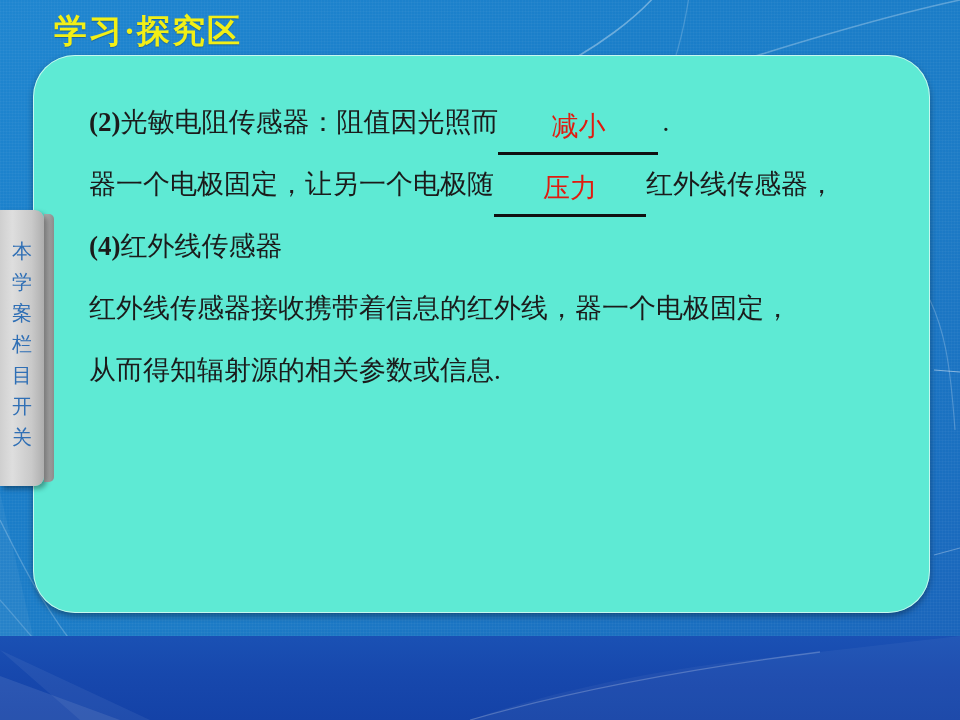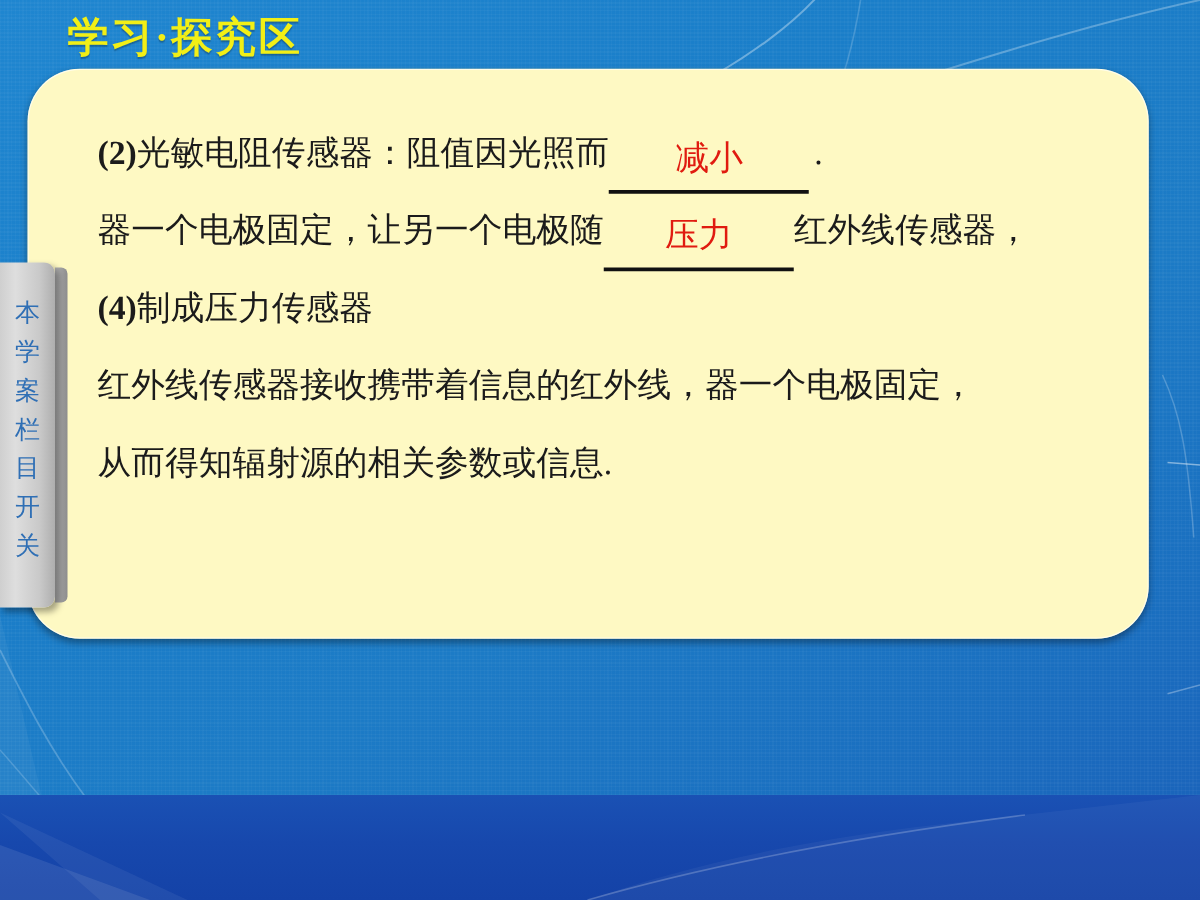--- a/index.html
+++ b/index.html
@@ -63,25 +63,25 @@
     letter-spacing: 2px;
     color: #f2ef16;
     text-shadow: 0 1px 1px rgba(0,0,0,0.25);
     white-space: nowrap;
     z-index: 6;
   }
 
   
   .content-panel {
     position: absolute;
-    left: 22px;
+    left: 33px;
     top: 55px;
     width: 897px;
-    height: 456px;
-    background: #fef9c3;
+    height: 558px;
+    background: #5eead4;
     border-radius: 42px;
     box-shadow: 0 3px 6px rgba(0,0,0,0.35), 0 0 0 1px rgba(255,255,255,0.65) inset;
     z-index: 3;
     overflow: hidden;
   }
 
   .body-text {
     position: absolute;
     left: 56px;
     top: 36px;
@@ -197,21 +197,21 @@
       </div>
 
 
 
       <div class="line">
         <span>器一个电极固定，让另一个电极随</span><span class="blank blank-2">压力</span><span>红外线传感器，</span>
       </div>
 
 
       <div class="line">
-        <span class="lead">(4)</span><span>制成压力传感器</span>
+        <span class="lead">(4)</span><span>红外线传感器</span>
       </div>
 
       <div class="line">
         <span>红外线传感器接收携带着信息的红外线，器一个电极固定，</span>
       </div>
 
       <div class="line">
         <span>从而得知辐射源的相关参数或信息.</span>
       </div>
 

